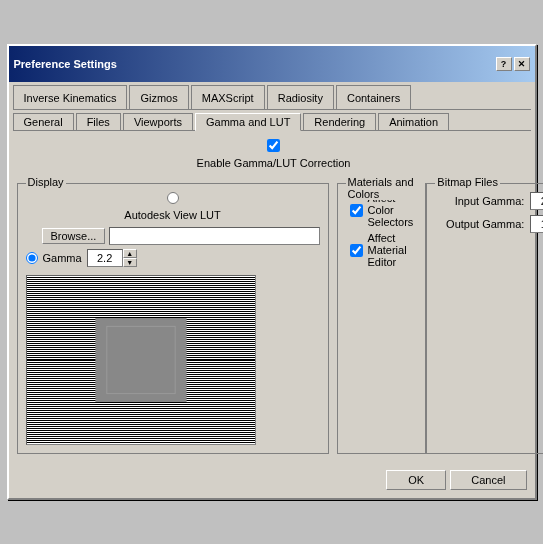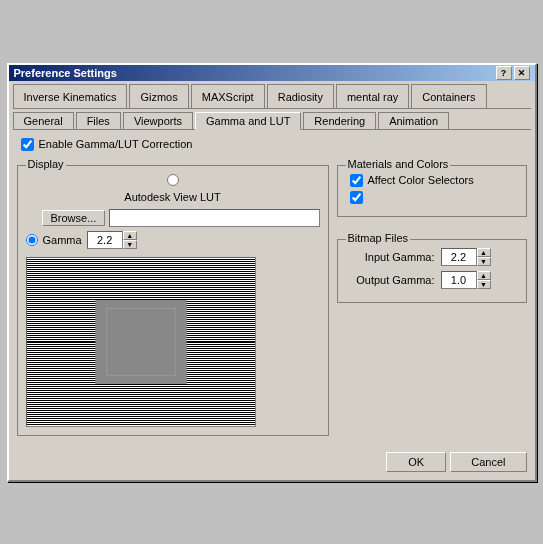--- a/index.html
+++ b/index.html
@@ -22,21 +22,21 @@
       border-bottom-color: #808080;
       box-shadow: 1px 1px 0 #000;
     }
     .title-bar {
       background: linear-gradient(to right, #0a246a, #a6caf0);
       color: white;
       padding: 3px 5px;
       display: flex;
       justify-content: space-between;
       align-items: center;
-      height: 16px;
+      height: 36px;
     }
     .title-bar-title {
       font-size: 11px;
       font-weight: bold;
       color: white;
     }
     .title-bar-buttons {
       display: flex;
       gap: 2px;
     }
@@ -93,37 +93,38 @@
     .content-area {
       padding: 8px;
       background: #d4d0c8;
     }
     .checkbox-row {
       display: flex;
       align-items: center;
       gap: 5px;
       margin-bottom: 8px;
       padding-left: 4px;
+      flex-direction: column;
     }
     .checkbox-input {
       width: 13px;
       height: 13px;
     }
     .main-panels {
       display: flex;
       gap: 8px;
     }
     .left-panel {
       flex: 1;
     }
     .right-panel {
       width: 190px;
       display: flex;
-      flex-direction: column;
-      gap: 16px;
+      flex-direction: row;
+      gap: 0;
     }
     .group-box {
       border: 1px solid #808080;
       border-top: 1px solid #808080;
       padding: 8px;
       position: relative;
       background: #d4d0c8;
       margin-top: 6px;
     }
     .group-box-label {
@@ -299,21 +300,20 @@
       <div class="title-btn">✕</div>
     </div>
   </div>
 
   <div class="tabs-container">
     <div style="display:flex; gap:2px;">
       <div class="tab">Inverse Kinematics</div>
       <div class="tab">Gizmos</div>
       <div class="tab">MAXScript</div>
       <div class="tab">Radiosity</div>
-      <div class="tab">mental ray</div>
       <div class="tab">Containers</div>
     </div>
   </div>
   <div class="tab-divider"></div>
 
   <div class="tabs-container">
     <div style="display:flex; gap:2px;">
       <div class="tab2">General</div>
       <div class="tab2">Files</div>
       <div class="tab2">Viewports</div>
@@ -387,20 +387,21 @@
       <div class="right-panel">
 
         <div class="materials-group">
           <span class="materials-label">Materials and Colors</span>
           <div class="check-row">
             <input type="checkbox" class="checkbox-input" checked="" style="">
             <span>Affect Color Selectors</span>
           </div>
           <div class="check-row">
             <input type="checkbox" class="checkbox-input" checked="" style="">
+            <span>Affect Material Editor</span>
           </div>
         </div>
 
         <div class="bitmap-group">
           <span class="bitmap-label">Bitmap Files</span>
 
           <div class="bitmap-row">
             <span class="bitmap-row-label">Input Gamma:</span>
             <div class="spinner-field">
               <input type="text" class="spinner-input" value="2.2" style="">

